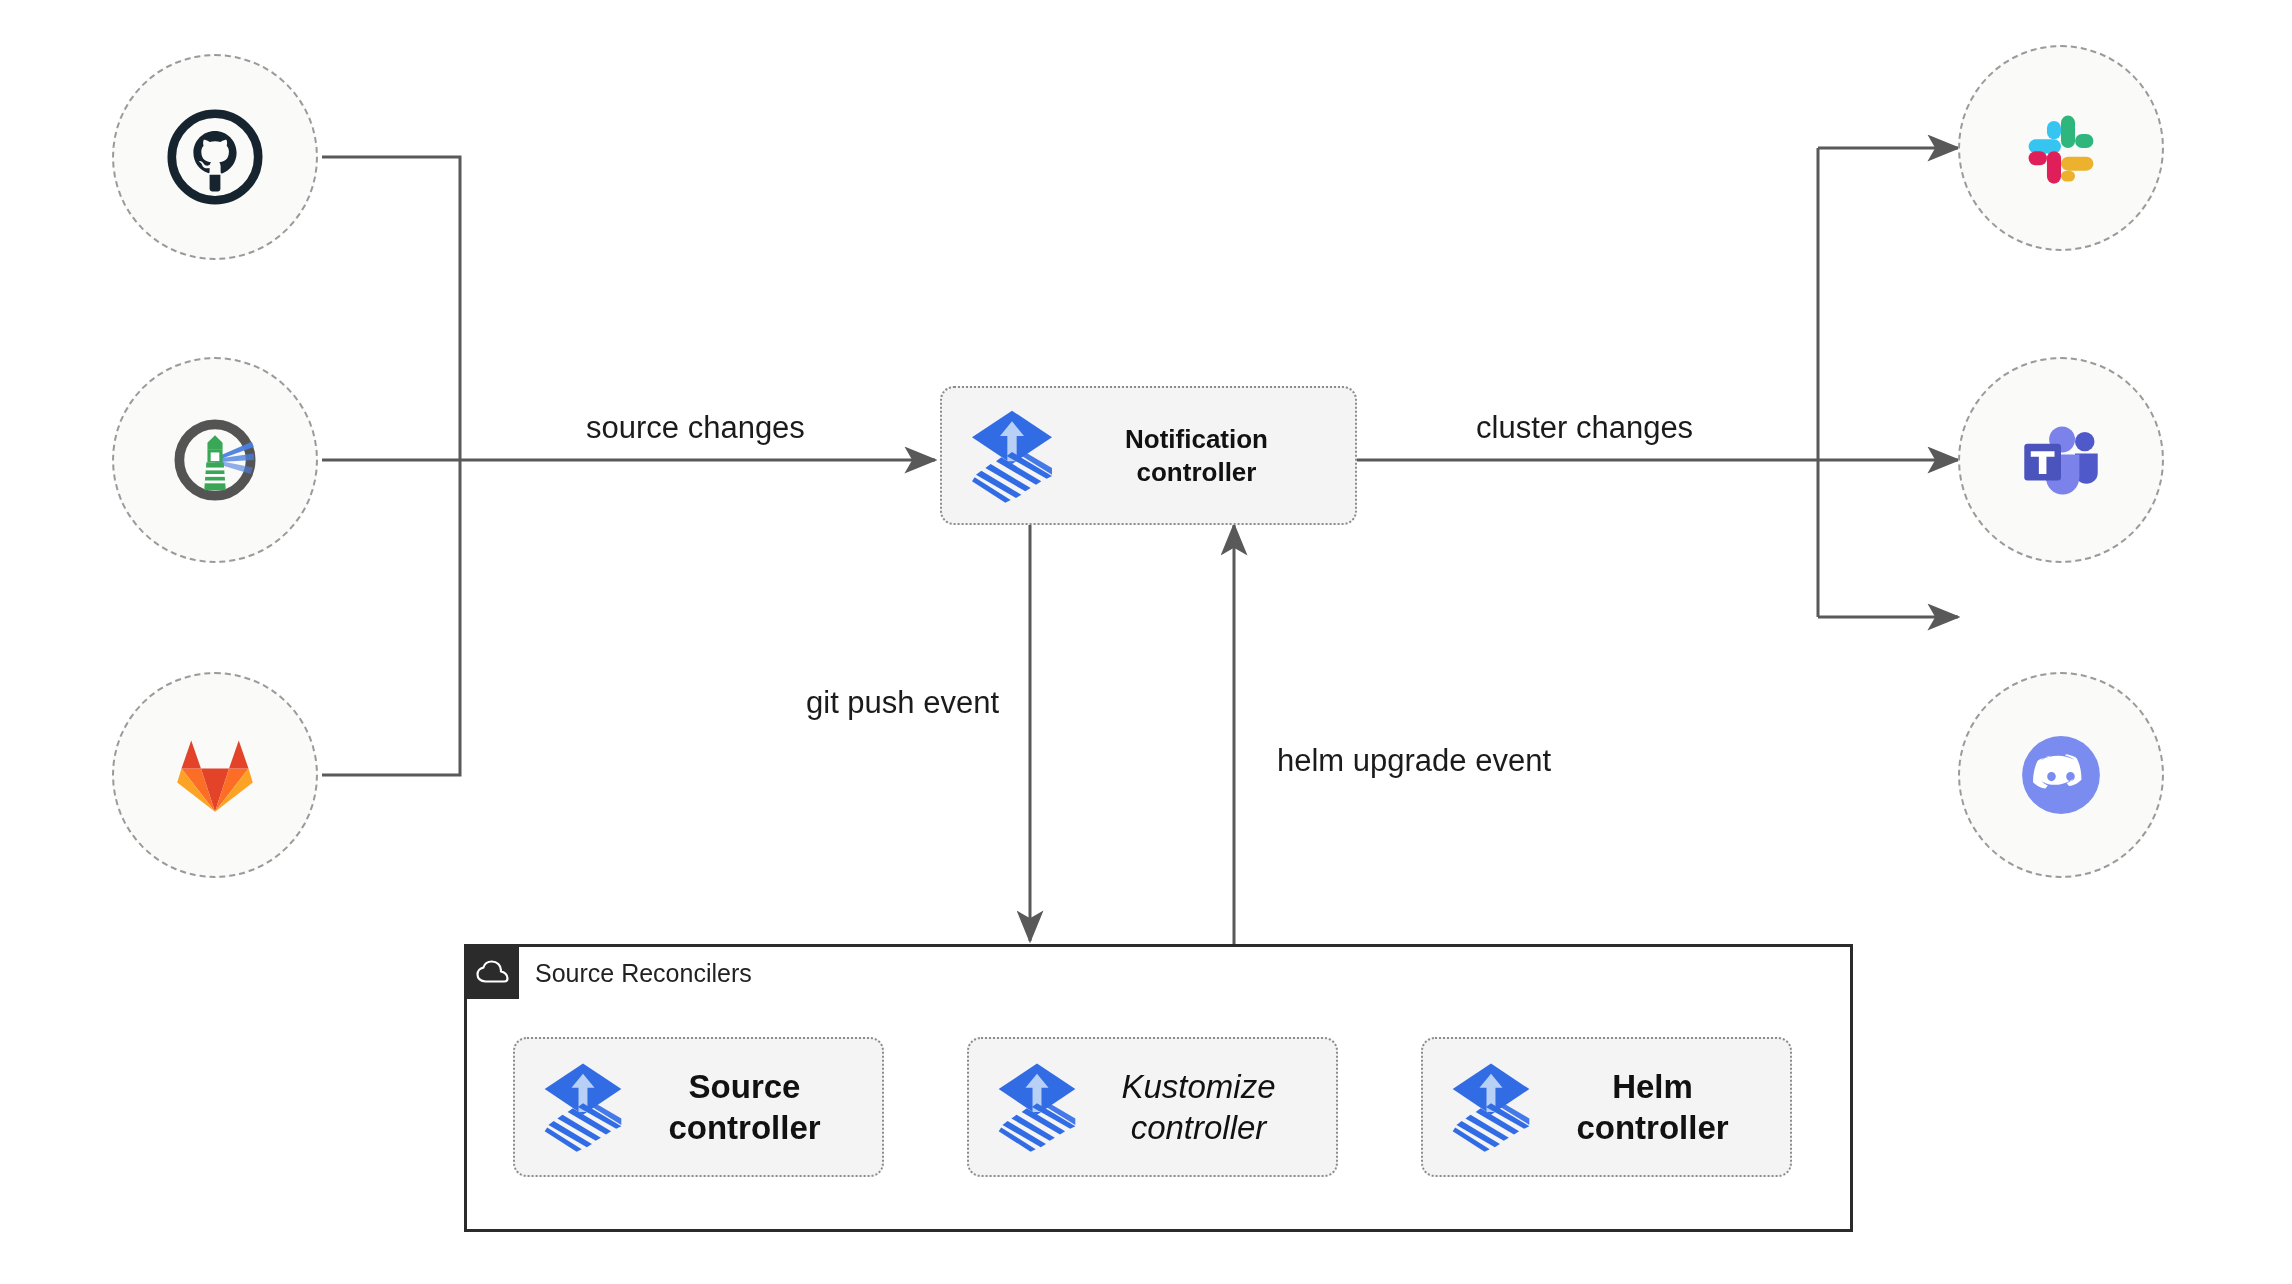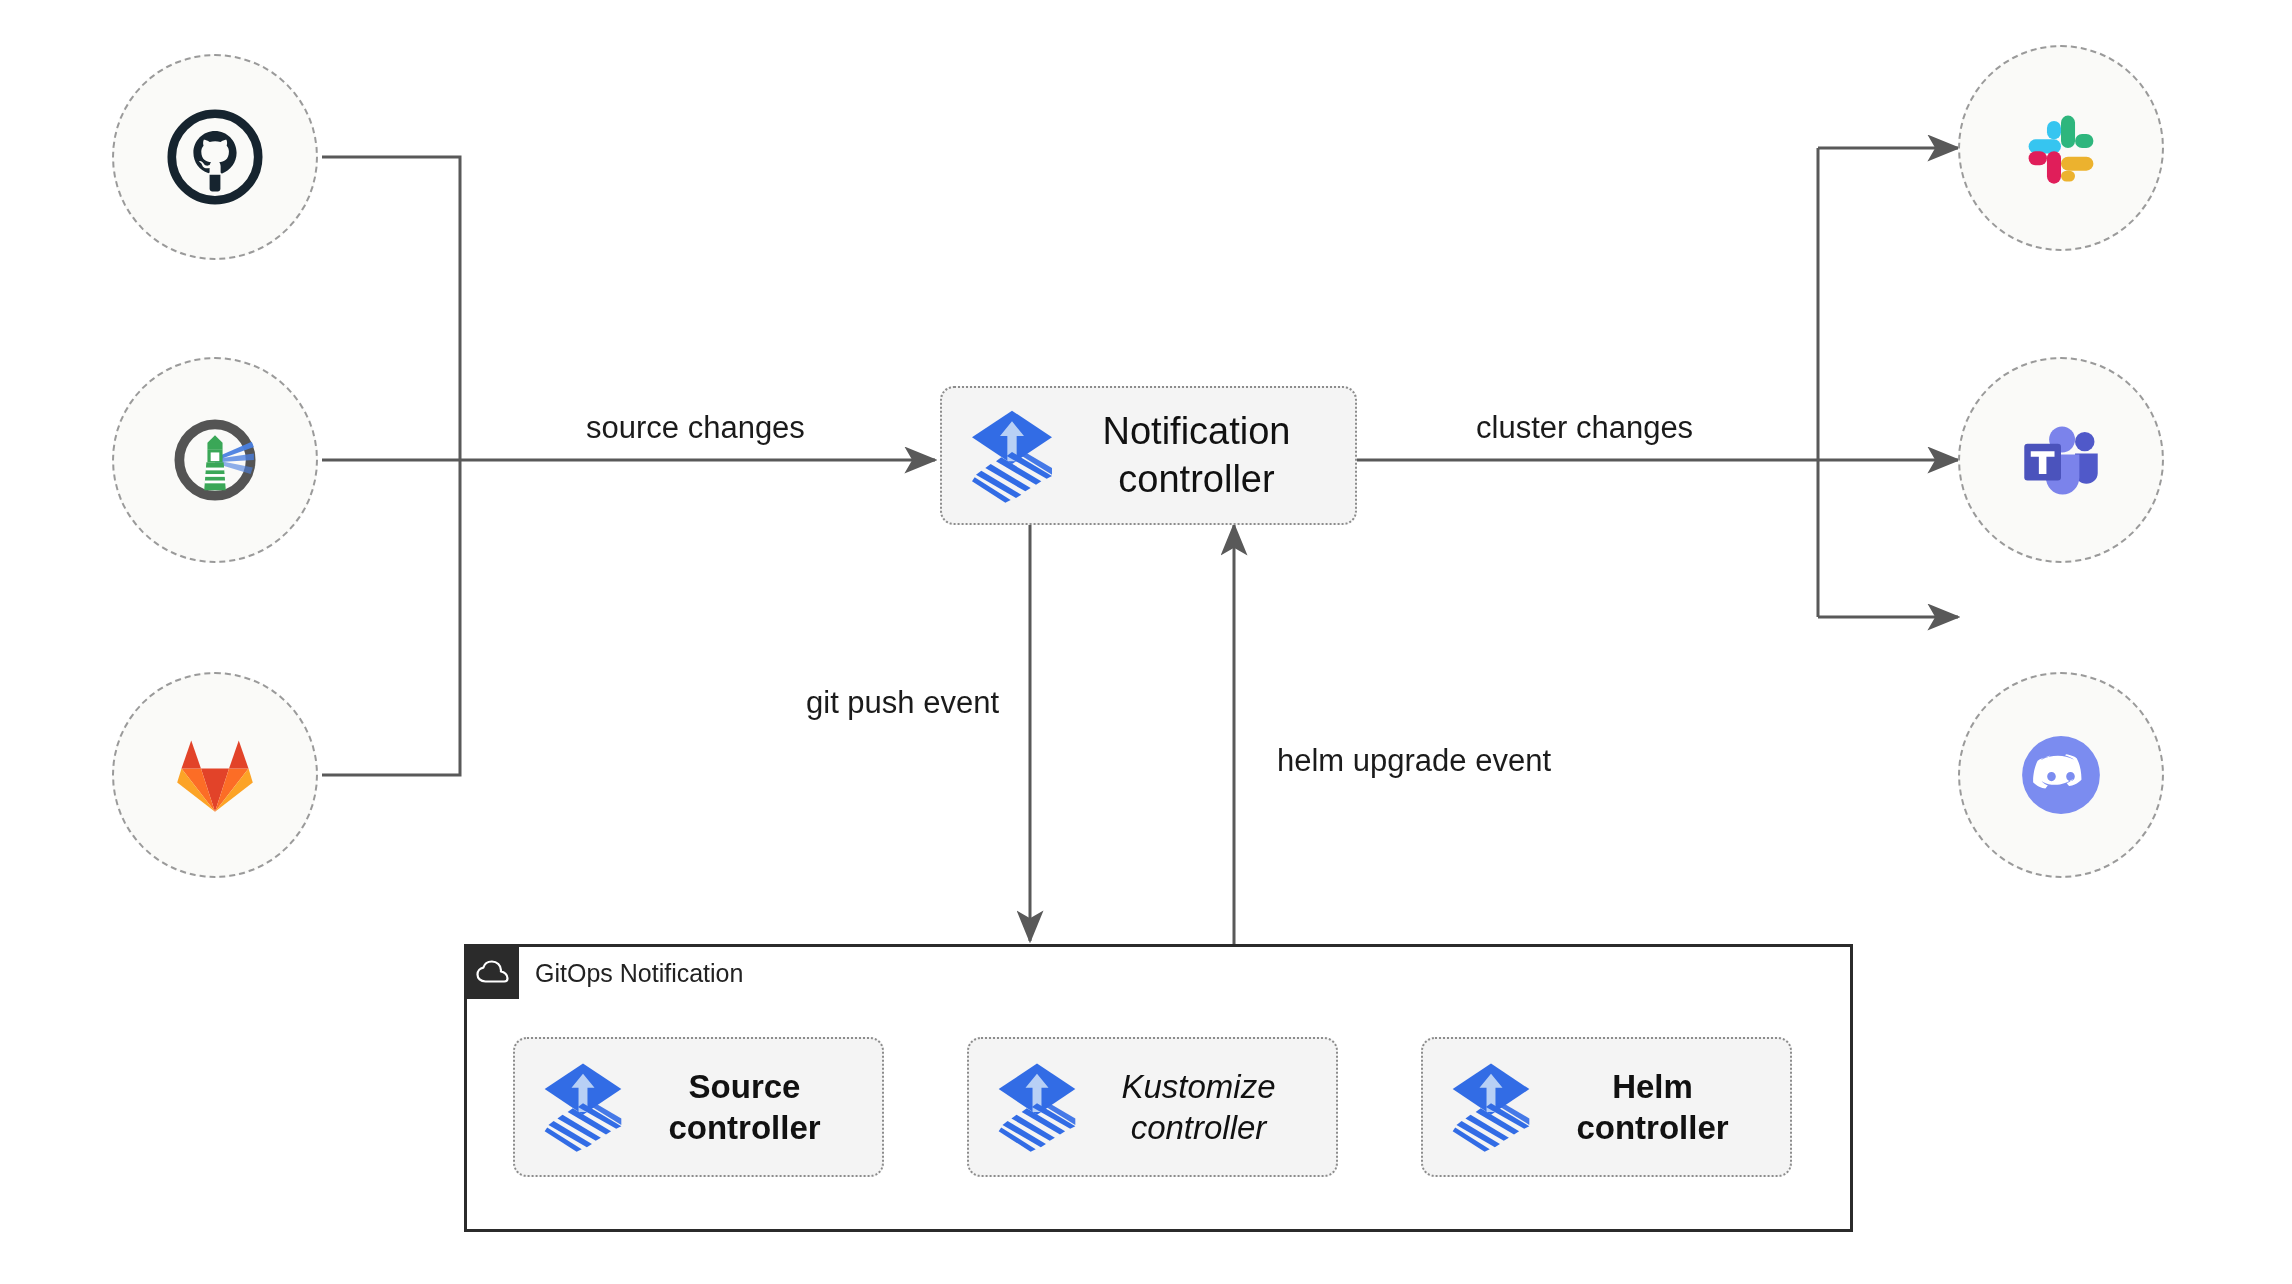--- a/index.html
+++ b/index.html
@@ -71,21 +71,21 @@
     flex: 1 1 auto;
     text-align: center;
     font-size: 33px;
     line-height: 1.25;
     color: #111111;
     padding-right: 18px;
     white-space: pre-line;
   }
 
   #node-notification .flux-logo { width: 88px; height: 96px; }
-  #node-notification .ctrl-label { font-size: 38px; }
+  #node-notification .ctrl-label { font-size: 26px; font-weight: bold; }
 
   
   #group-reconcilers {
     position: absolute;
     left: 464px;
     top: 944px;
     width: 1389px;
     height: 288px;
     box-sizing: border-box;
     border: 3px solid #2b2b2b;
@@ -252,21 +252,21 @@
     <div class="ctrl-label">Notification
 controller</div>
   </div>
 
   <div id="group-reconcilers">
     <div class="group-tab">
       <svg width="34" height="26" viewBox="0 0 34 26">
         <path d="M9.5 21.5 C4.5 21.5 1.5 18.2 1.5 14.4 C1.5 11 4 8.2 7.3 7.7 C8.4 3.9 11.9 1.5 15.9 1.5 C20.9 1.5 25 5.4 25 10.3 C25 10.7 25 11.1 24.9 11.5 C28.5 12 31.5 14.9 31.5 18.2 C31.5 20.1 30.3 21.5 28.3 21.5 Z" fill="none" stroke="#ffffff" stroke-width="2.2" stroke-linejoin="round"></path>
       </svg>
     </div>
-    <div class="group-title">GitOps Notification</div>
+    <div class="group-title">Source Reconcilers</div>
   </div>
 
   <div class="ctrl-box" id="node-source-controller" style="left:513px; top:1037px; width:371px; height:140px;font-weight:bold;">
     <svg class="flux-logo" viewBox="0 0 64 72">
       <path fill="#326ce5" d="M32 2 L62 22 L32 42 L2 22 Z"></path>
       <path fill="#b8d0f5" d="M32 10 L41 21 L35.5 21 L35.5 40 L28.5 40 L28.5 21 L23 21 Z"></path>
       <g fill="#326ce5">
         <path d="M32 33 L62 51 L58 53 L28 36 Z"></path>
         <path d="M24 37 L54 55 L50 57.5 L20 40 Z"></path>
         <path d="M16 42 L46 60 L42 62.5 L12 45 Z"></path>

